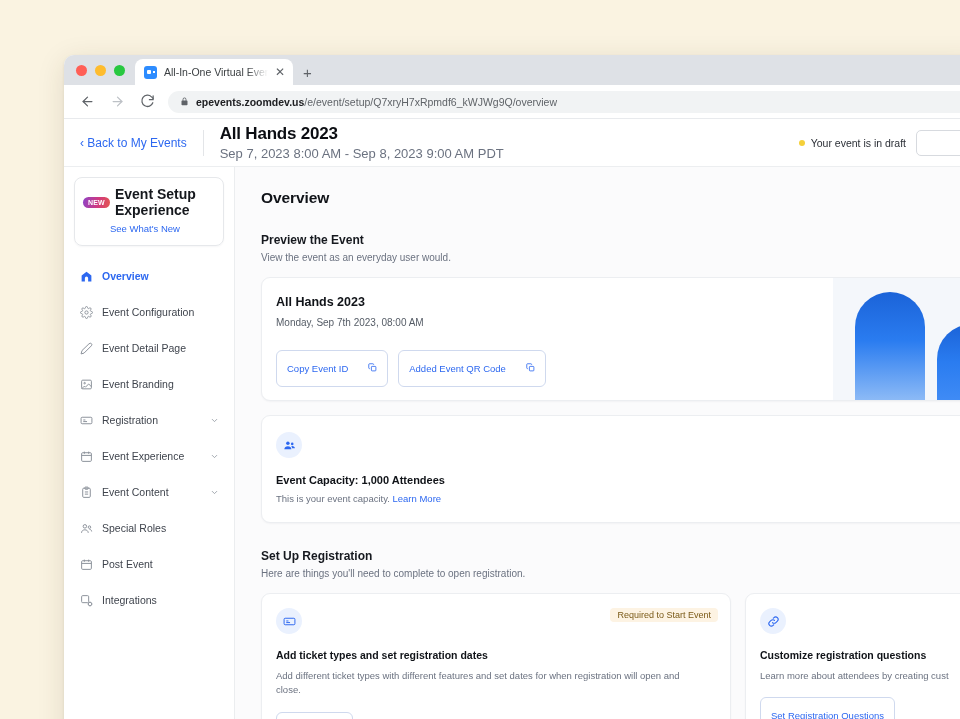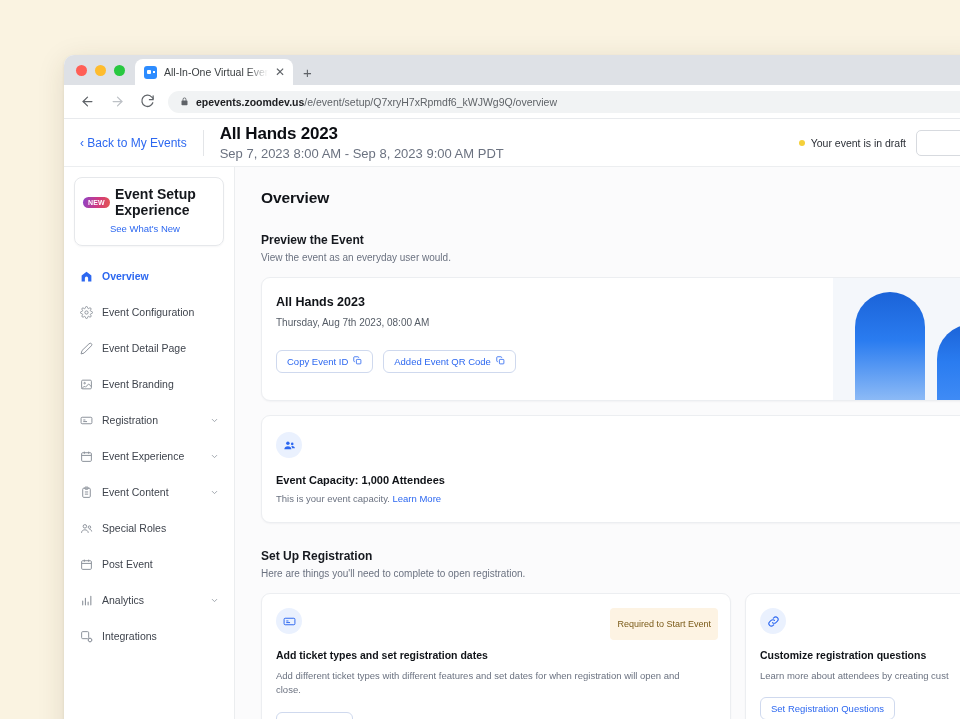--- a/index.html
+++ b/index.html
@@ -211,25 +211,25 @@
   .preview-left { flex: 1 1 auto; padding: 17px 0 0 14px; }
   .preview-evt-title { font-size: 12.5px; font-weight: bold; color: #101318; }
   .preview-evt-date { font-size: 10px; color: #555c66; margin-top: 8px; }
   .preview-actions { display: flex; gap: 10px; margin-top: 22px; }
   .pill-btn {
     border: 1px solid #cfd9ee;
     border-radius: 6px;
     background: #fff;
     color: #2d68f0;
     font-size: 9.5px;
-    height: 23px;
+    height: 37px;
     padding: 0 10px;
     display: inline-flex;
     align-items: center;
-    gap: 5px;
+    gap: 20px;
     cursor: pointer;
     white-space: nowrap;
     font-family: "Liberation Sans", sans-serif;
   }
   .preview-banner {
     width: 190px;
     flex: 0 0 190px;
     background: #f4f7fb;
     position: relative;
     overflow: hidden;
@@ -264,21 +264,21 @@
     position: relative;
     min-height: 140px;
   }
   .reg-card.second { flex: 0 0 360px; }
   .req-badge {
     position: absolute; right: 12px; top: 14px;
     background: #fdf3e3;
     color: #7a5a18;
     font-size: 9px;
     border-radius: 4px;
-    padding: 11px 7px;
+    padding: 2px 7px;
   }
   .reg-title { font-size: 10.5px; font-weight: bold; color: #101318; margin-top: 15px; }
   .reg-desc { font-size: 9.5px; color: #6b7280; margin-top: 8px; line-height: 1.5; max-width: 430px; }
   .reg-footer { display: flex; align-items: center; margin-top: 14px; }
   .reg-count { margin-left: auto; font-size: 9.5px; color: #4b5158; white-space: nowrap; }
 </style>
 </head>
 <body>
 
 <div class="browser">
@@ -448,54 +448,41 @@
               <span class="ico">
                 <svg width="13" height="13" viewBox="0 0 24 24" fill="none" stroke="currentColor" stroke-width="1.8">
                   <rect x="3" y="5" width="18" height="16" rx="2"></rect>
                   <path d="M3 10h18M8 3v4M16 3v4"></path>
                 </svg>
               </span>
               <span class="label">Post Event</span>
             </div>
             <div class="navitem">
               <span class="ico">
-                <svg width="13" height="13" viewBox="0 0 24 24" fill="none" stroke="currentColor" stroke-width="2" stroke-linecap="round">
-                  <path d="M5 20V13M10 20V8M15 20v-5M20 20V4"></path>
-                </svg>
-              </span>
-              <span class="label">Analytics</span>
-              <span class="chev">
-                <svg width="9" height="9" viewBox="0 0 24 24" fill="none" stroke="currentColor" stroke-width="2.4" stroke-linecap="round" stroke-linejoin="round">
-                  <polyline points="6 9 12 15 18 9"></polyline>
-                </svg>
-              </span>
-            </div>
-            <div class="navitem">
-              <span class="ico">
                 <svg width="13" height="13" viewBox="0 0 24 24" fill="none" stroke="currentColor" stroke-width="1.8">
                   <rect x="3" y="3" width="13" height="13" rx="2"></rect>
                   <circle cx="18.5" cy="18.5" r="3.3"></circle>
                   <path d="M18.5 14.4v1.2M18.5 21.4v1.2M14.4 18.5h1.2M21.4 18.5h1.2"></path>
                 </svg>
               </span>
               <span class="label">Integrations</span>
             </div>
           </div>
       </div>
 
       <div class="main">
         <div class="page-title">Overview</div>
 
         <div class="section-title">Preview the Event</div>
         <div class="section-sub">View the event as an everyday user would.</div>
 
         <div class="card preview-card">
           <div class="preview-left">
             <div class="preview-evt-title">All Hands 2023</div>
-            <div class="preview-evt-date">Thursday, Aug 7th 2023, 08:00 AM</div>
+            <div class="preview-evt-date">Monday, Sep 7th 2023, 08:00 AM</div>
             <div class="preview-actions">
               <button class="pill-btn">
                 <span>Copy Event ID</span>
                 <span>
                   <svg width="9" height="9" viewBox="0 0 24 24" fill="none" stroke="currentColor" stroke-width="2.2">
                       <rect x="9" y="9" width="12" height="12" rx="2"></rect>
                       <path d="M5 15H4a2 2 0 0 1-2-2V4a2 2 0 0 1 2-2h9a2 2 0 0 1 2 2v1"></path>
                     </svg>
                 </span>
               </button>

